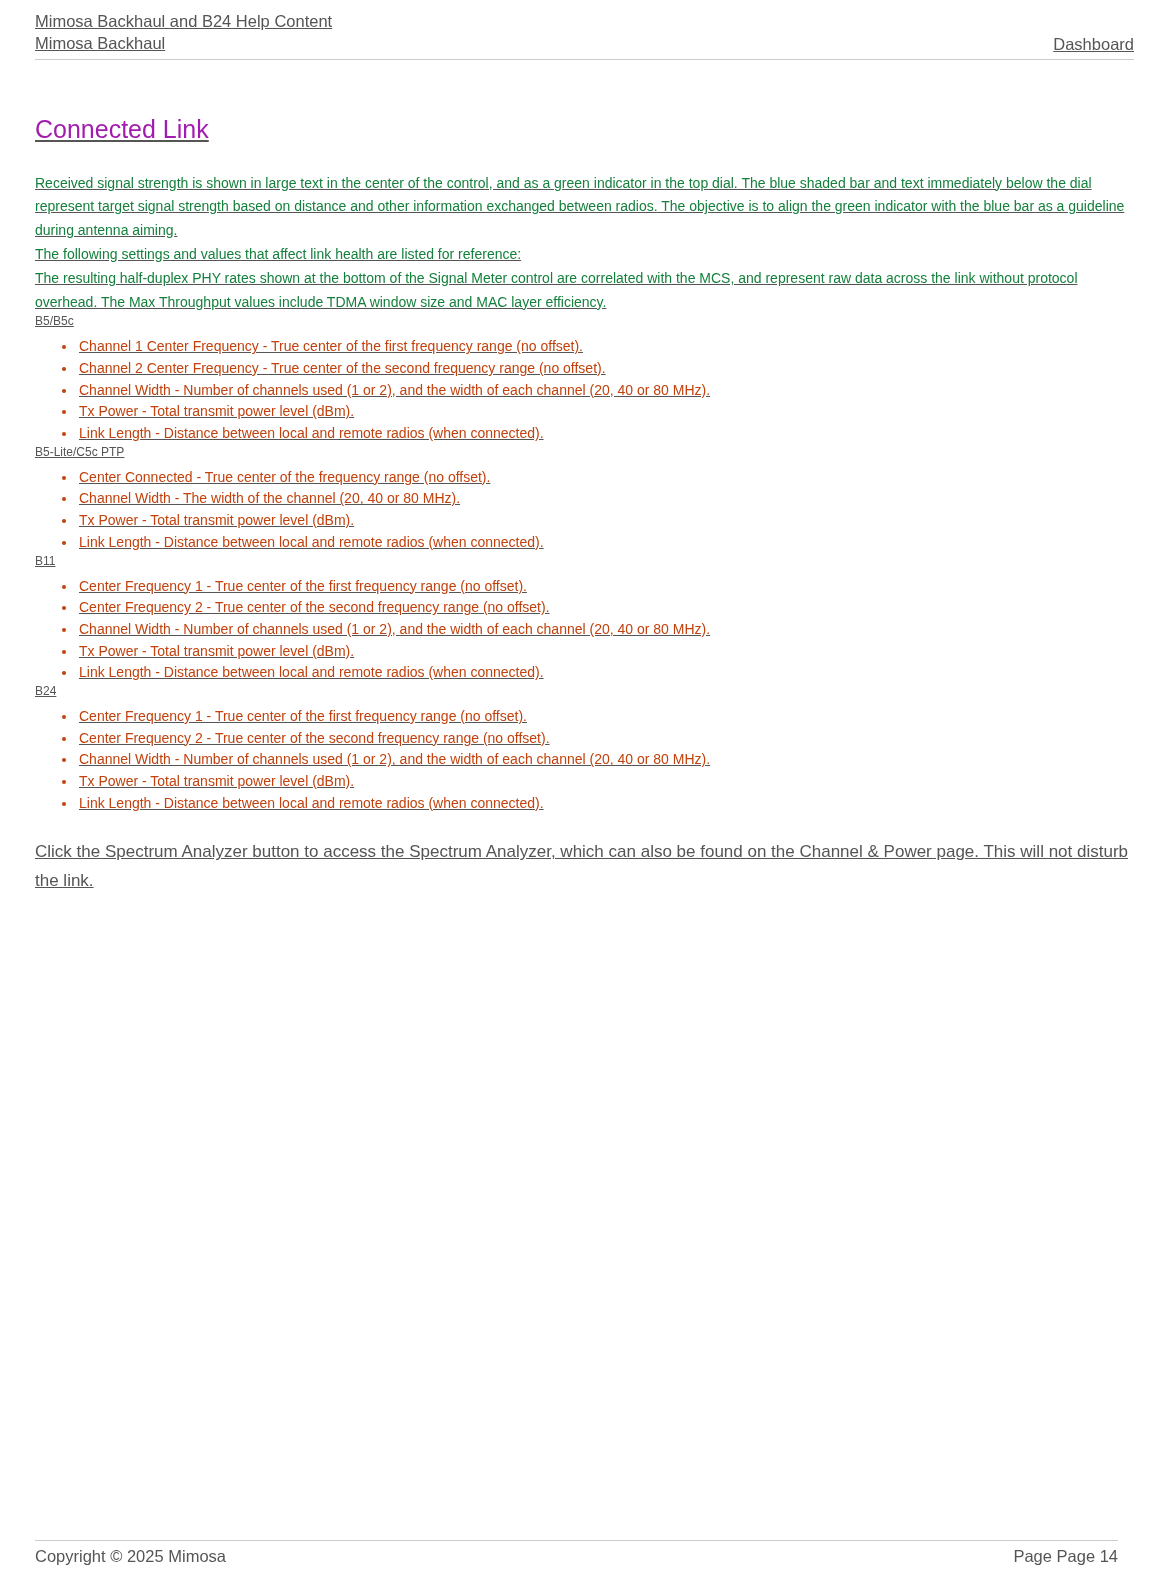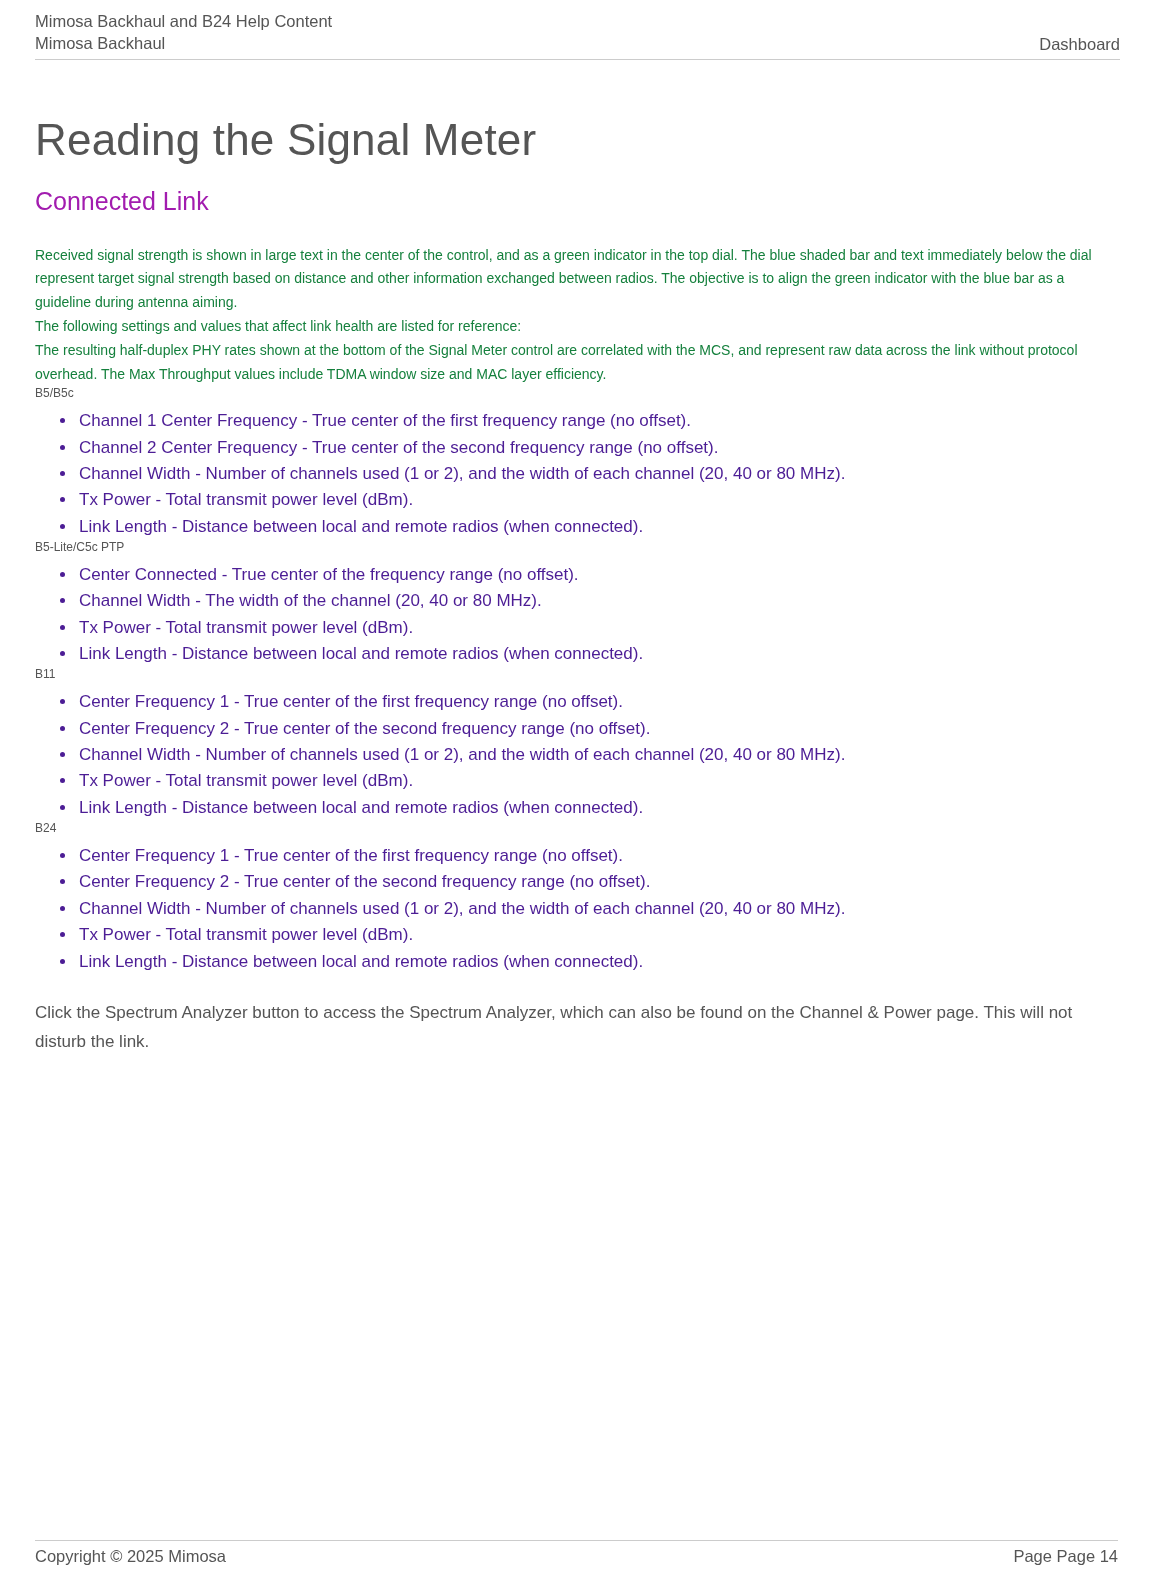--- a/index.html
+++ b/index.html
@@ -10,21 +10,22 @@
   body {
     font-family: "Segoe UI", "Helvetica Neue", Arial, sans-serif;
     color: #555;
     background: #fff;
     width: 1153px;
     min-height: 1580px;
     position: relative;
     padding: 0;
   }
   .page {
-    padding: 10px 33px 0 35px;
+    padding: 10px 19px 0 35px;
+    text-decoration: underline;
   }
   .header {
     display: flex;
     justify-content: space-between;
     align-items: flex-end;
     border-bottom: 1px solid #ccc;
     padding-bottom: 4px;
   }
   .header-left {
     font-size: 16.5px;
@@ -70,23 +71,23 @@
     color: #555;
     margin-bottom: 8px;
   }
   ul.bullets {
     list-style: disc;
     padding-left: 42px;
     margin-top: 6px;
     margin-bottom: 0;
   }
   ul.bullets li {
-    font-size: 17px;
+    font-size: 14px;
     line-height: 1.55;
-    color: #4c1d95;
+    color: #c2410c;
     padding-left: 2px;
   }
   .closing {
     font-size: 17px;
     line-height: 1.7;
     color: #555;
     margin-top: 24px;
   }
   .footer {
     position: absolute;
@@ -107,21 +108,20 @@
 <div class="page">
   <div class="header">
     <div class="header-left">
       <div>Mimosa Backhaul and B24 Help Content</div>
       <div>Mimosa Backhaul</div>
     </div>
     <div class="header-right">Dashboard</div>
   </div>
 
   <div class="content">
-    <h1 class="title">Reading the Signal Meter</h1>
     <h2 class="subtitle">Connected Link</h2>
 
     <div class="para-block">
       <p class="body">Received signal strength is shown in large text in the center of the control, and as a green indicator in the top dial. The blue shaded bar and text immediately below the dial represent target signal strength based on distance and other information exchanged between radios. The objective is to align the green indicator with the blue bar as a guideline during antenna aiming.</p>
       <p class="body">The following settings and values that affect link health are listed for reference:</p>
       <p class="body">The resulting half-duplex PHY rates shown at the bottom of the Signal Meter control are correlated with the MCS, and represent raw data across the link without protocol overhead. The Max Throughput values include TDMA window size and MAC layer efficiency.</p>
     </div>
 
     <div id="sections-container">
         <div class="section-label">B5/B5c</div>

